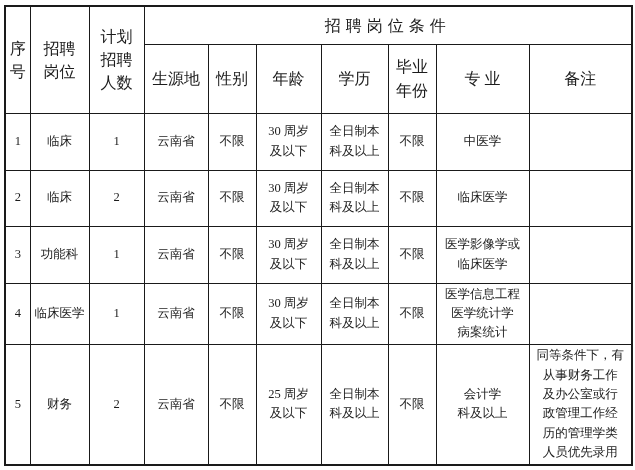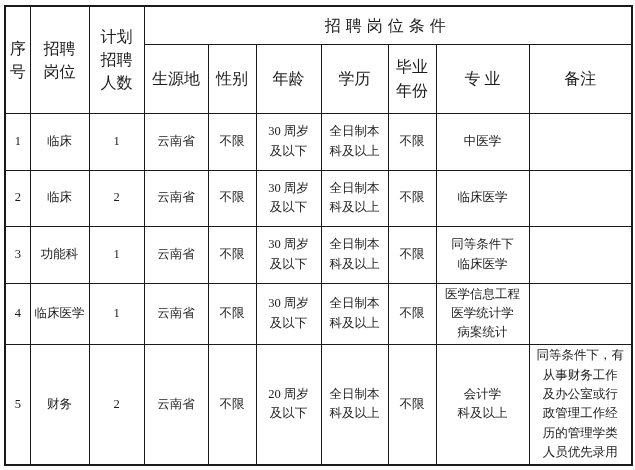--- a/index.html
+++ b/index.html
@@ -136,21 +136,21 @@
         <td>3</td>
         <td>功能科</td>
         <td>1</td>
         <td>云南省</td>
         <td>不限</td>
         <td>30 周岁
 及以下</td>
         <td>全日制本
 科及以上</td>
         <td>不限</td>
-        <td>同等条件下
+        <td>医学影像学或
 临床医学</td>
         <td class="remarks-cell"></td>
       </tr>
 
       <tr class="r4">
         <td>4</td>
         <td>临床医学</td>
         <td>1</td>
         <td>云南省</td>
         <td>不限</td>
@@ -164,21 +164,21 @@
 病案统计</td>
         <td class="remarks-cell"></td>
       </tr>
 
       <tr class="r5">
         <td>5</td>
         <td>财务</td>
         <td>2</td>
         <td>云南省</td>
         <td>不限</td>
-        <td>20 周岁
+        <td>25 周岁
 及以下</td>
         <td>全日制本
 科及以上</td>
         <td>不限</td>
         <td>会计学
 科及以上</td>
         <td class="remarks-cell">同等条件下，有
 从事财务工作
 及办公室或行
 政管理工作经

